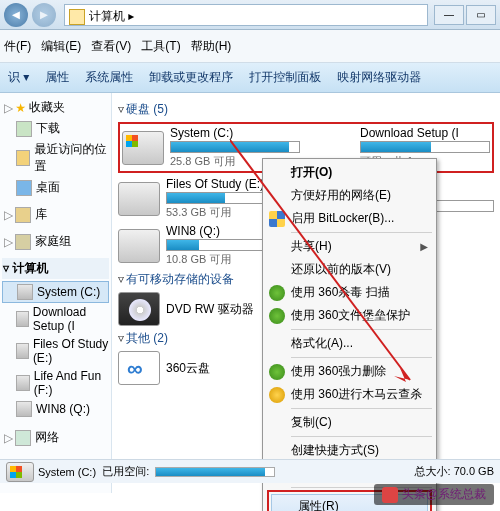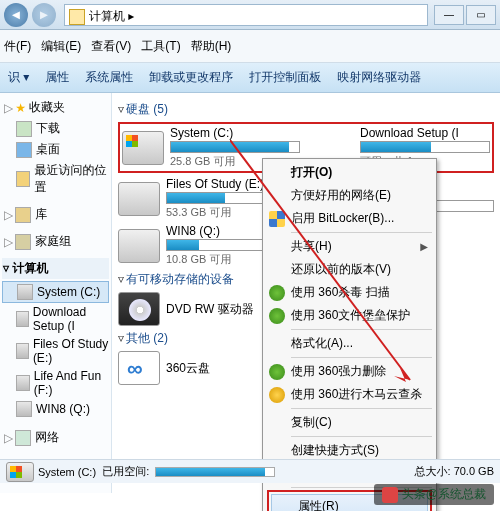--- a/index.html
+++ b/index.html
@@ -76,21 +76,21 @@
 
 .redline { position:absolute; left:230px; top:140px; width:210px; height:260px; pointer-events:none; }
 
 
 .statusbar { position:absolute; left:0; bottom:28px; right:0; height:24px; background:#eef4fa; border-top:1px solid #cdd9e4; display:flex; align-items:center; padding:0 6px; font-size:11px; }
 .statusbar .drv-icon { width:28px; height:20px; margin-right:4px; }
 .stat-cap { width:120px; height:10px; border:1px solid #aaa; margin:0 6px; background:#fff; }
 .stat-cap .fill { height:100%; background:linear-gradient(#3fb6e8,#1a8dc4); width:92%; }
 
 
-.watermark { position:absolute; right:6px; bottom:6px; background:rgba(0,0,0,.55); color:#14532d; padding:2px 8px; border-radius:3px; font-size:12px; display:flex; align-items:center; }
+.watermark { position:absolute; right:6px; bottom:6px; background:rgba(0,0,0,.55); color:#701a75; padding:2px 8px; border-radius:3px; font-size:12px; display:flex; align-items:center; }
 .watermark::before { content:""; width:16px; height:16px; background:#d44; border-radius:3px; margin-right:4px; }
 </style>
 </head>
 <body>
 
 <div class="titlebar">
   <div class="nav-btn">◄</div>
   <div class="nav-btn" style="opacity:.5">►</div>
   <div class="crumb">
     <span class="crumb-icon"></span>
@@ -126,26 +126,26 @@
       <div class="side-head">
           <span class="tw">▷</span>
           <span class="star">★</span>
           <span>收藏夹</span>
         </div>
       <div class="side-item">
           <span class="sicon dl"></span>
           <span>下载</span>
         </div>
       <div class="side-item">
+          <span class="sicon rc"></span>
+          <span>最近访问的位置</span>
+        </div>
+      <div class="side-item">
           <span class="sicon dk"></span>
           <span>桌面</span>
-        </div>
-      <div class="side-item">
-          <span class="sicon rc"></span>
-          <span>最近访问的位置</span>
         </div>
     </div>
     <div class="side-group">
       <div class="side-head">
           <span class="tw">▷</span>
           <span class="sicon lib"></span>
           <span>库</span>
         </div>
     </div>
     <div class="side-group">

